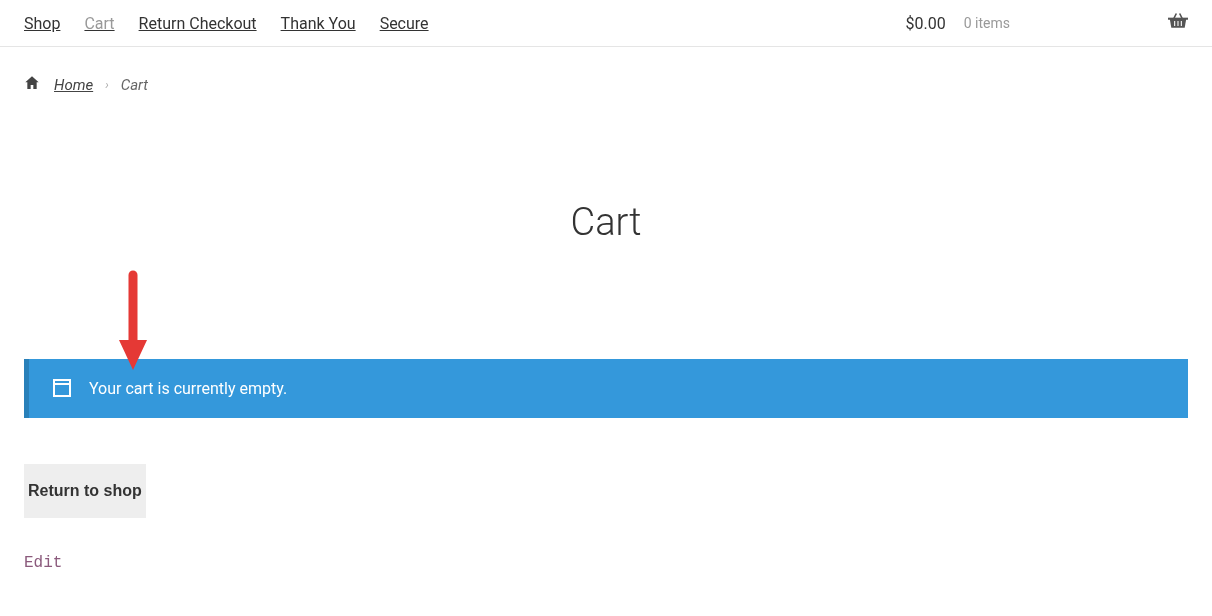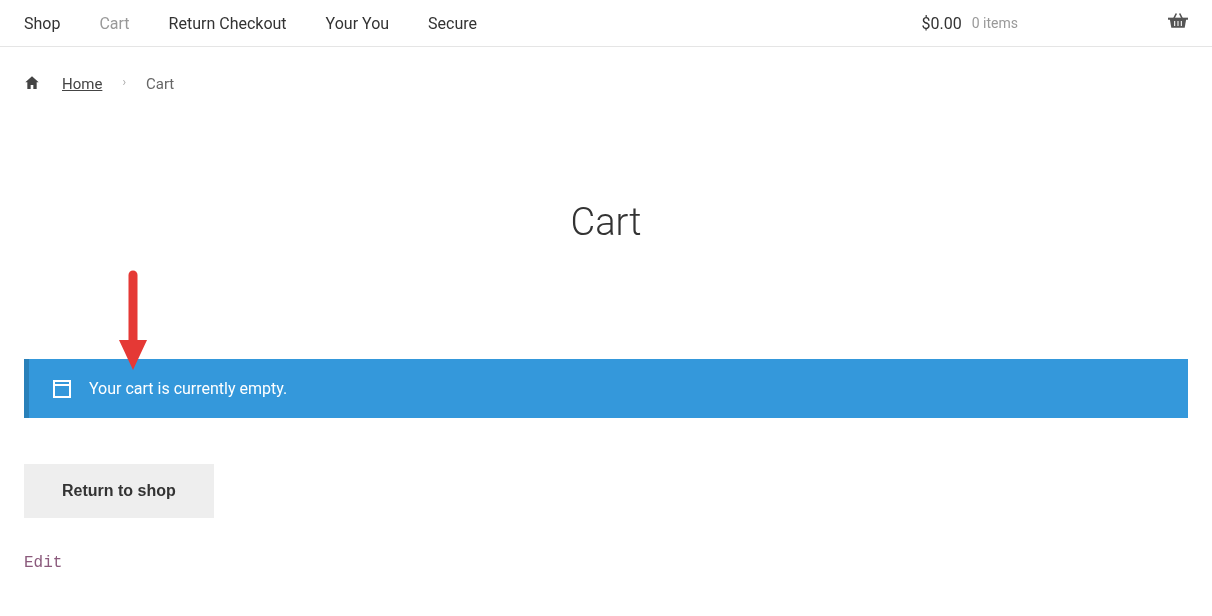--- a/index.html
+++ b/index.html
@@ -15,56 +15,58 @@
     }
     .header-nav {
       display: flex;
       justify-content: space-between;
       align-items: center;
       padding: 12px 24px;
       border-bottom: 1px solid #e5e5e5;
     }
     .nav-left {
       display: flex;
-      gap: 39px;
+      gap: 24px;
       align-items: flex-start;
+      text-decoration: underline;
     }
     .nav-item {
       font-size: 16px;
       color: #333;
       cursor: pointer;
     }
     .nav-item.active {
       color: #999;
     }
     .nav-right {
       display: flex;
       align-items: center;
-      gap: 10px;
+      gap: 18px;
     }
     .cart-total {
       font-size: 16px;
       color: #333;
     }
     .cart-items {
       font-size: 14px;
       color: #999;
     }
     .basket-icon {
       width: 20px;
       height: 18px;
       margin-left: 140px;
     }
     .breadcrumb {
       display: flex;
-      align-items: flex-start;
-      gap: 20px;
+      align-items: center;
+      gap: 12px;
       padding: 28px 24px 10px 24px;
       font-size: 15px;
       color: #666;
+      font-style: italic;
     }
     .breadcrumb-home-link {
       text-decoration: underline;
       color: #444;
       cursor: pointer;
     }
     .breadcrumb-sep {
       color: #aaa;
       font-size: 12px;
     }
@@ -92,35 +94,35 @@
     }
     .content {
       padding: 0 24px;
     }
     .info-box {
       background: #3498db;
       border-left: 5px solid #2980b9;
       color: #fff;
       padding: 20px 24px;
       display: flex;
-      align-items: flex-end;
+      align-items: flex-start;
       gap: 18px;
       margin-top: 115px;
       font-size: 16px;
     }
     .info-icon-wrap {
       display: flex;
       align-items: center;
       justify-content: center;
     }
     .return-button {
       display: inline-block;
       background: #eeeeee;
       color: #333;
-      padding: 18px 38px;
+      padding: 18px 4px;
       margin-top: 46px;
       font-size: 16px;
       font-weight: 600;
       border: none;
       cursor: pointer;
     }
     .edit-link {
       display: block;
       margin-top: 36px;
       color: #8b5a7c;
@@ -130,21 +132,21 @@
     }
   </style>
 </head>
 <body>
 
 <div class="header-nav">
   <div class="nav-left">
     <span class="nav-item">Shop</span>
     <span class="nav-item active">Cart</span>
     <span class="nav-item">Return Checkout</span>
-    <span class="nav-item">Your You</span>
+    <span class="nav-item">Thank You</span>
     <span class="nav-item">Secure</span>
   </div>
   <div class="nav-right">
     <span class="cart-total">$0.00</span>
     <span class="cart-items">0 items</span>
     <span>
       <svg class="basket-icon" viewBox="0 0 24 20" fill="#555">
         <path d="M2 7 L22 7 L20 18 L4 18 Z" fill="#555"></path>
         <path d="M7 7 L10 1 M17 7 L14 1" stroke="#555" stroke-width="2" fill="none"></path>
         <rect x="0" y="6" width="24" height="2.5" fill="#555"></rect>

